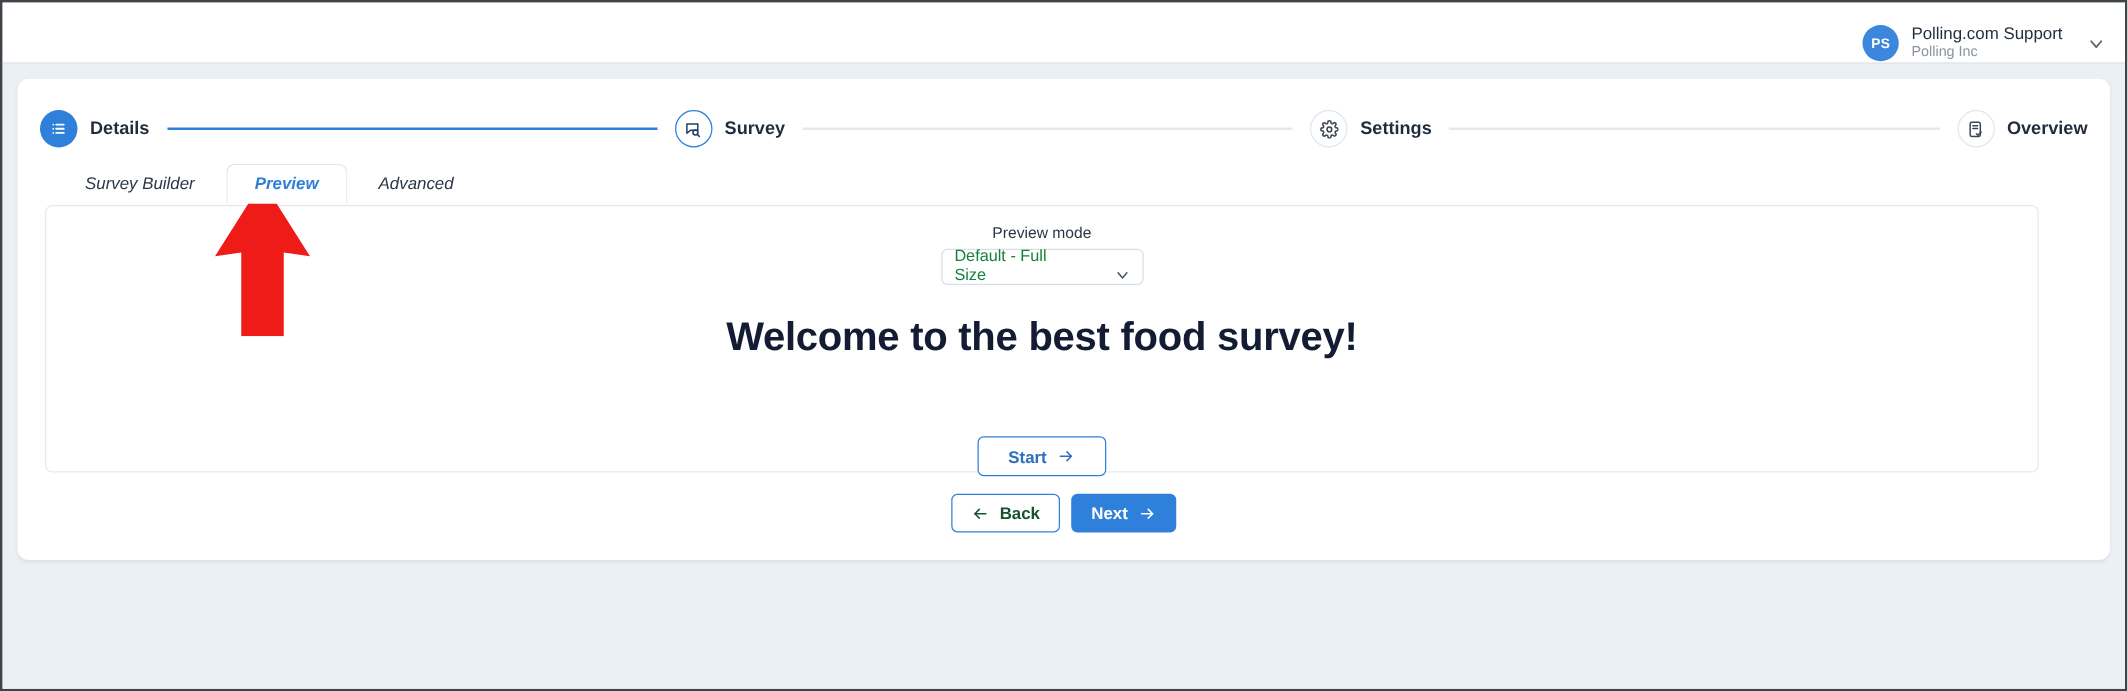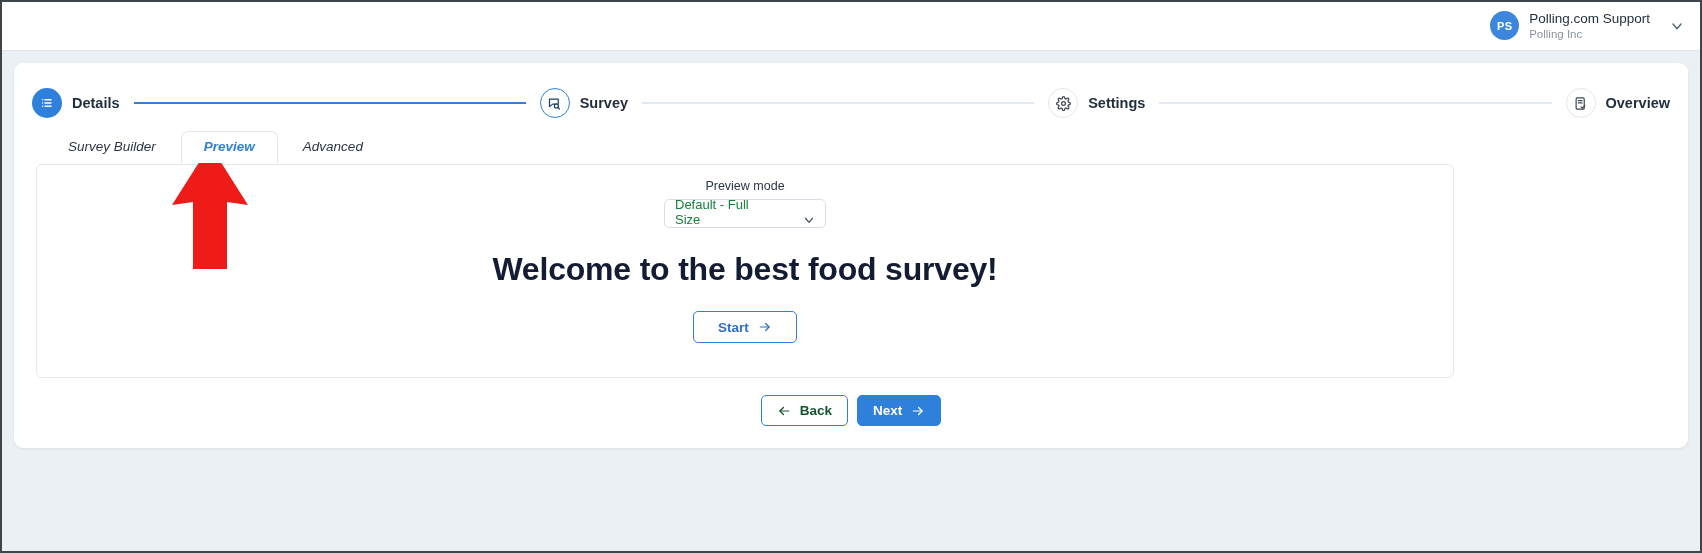--- a/index.html
+++ b/index.html
@@ -15,21 +15,21 @@
     border: 2px solid #3f4448;
     background: #ffffff;
     overflow: hidden;
   }
 
   
   .topbar {
     position: absolute; left: 0; top: 0;
     width: 1698px; height: 48px;
     background: #ffffff;
-    display: flex; align-items: center; justify-content: flex-end;
+    display: flex; align-items: flex-end; justify-content: flex-end;
     padding-right: 14px;
   }
   .user-block { display: flex; align-items: center; gap: 10px; }
   .avatar {
     width: 29px; height: 29px; border-radius: 50%;
     background: #3c87dd;
     color: #ffffff;
     font-size: 11px; font-weight: bold;
     display: flex; align-items: center; justify-content: center;
     letter-spacing: .3px;
@@ -102,21 +102,21 @@
     color: #2f80da;
     font-weight: bold;
     border-color: #e2e7ee;
     position: relative;
     z-index: 3;
   }
 
   
   .preview-panel {
     position: absolute; left: 22px; top: 101px;
-    width: 1418px; height: 214px;
+    width: 1595px; height: 214px;
     background: #ffffff;
     border: 1px solid #e5e9ef;
     border-radius: 6px;
   }
   .preview-mode-wrap {
     position: absolute; left: 0; right: 0; top: 14px;
     display: flex; flex-direction: column; align-items: center; gap: 6px;
   }
   .preview-mode-label { font-size: 12.5px; color: #2b3646; }
   .select-box {
@@ -139,20 +139,21 @@
     position: absolute; left: 0; right: 0; top: 146px;
     display: flex; justify-content: center;
   }
   .start-btn {
     min-width: 82px; height: 32px;
     border: 1px solid #2f80da; border-radius: 5px;
     background: #ffffff; color: #2f6fbf;
     font-size: 13.5px; font-weight: bold;
     display: flex; align-items: center; justify-content: center; gap: 9px;
     padding: 0 24px;
+    margin-top: 38px;
   }
 
   
   .footer-nav {
     position: absolute; left: 0; right: 0; top: 332px;
     display: flex; justify-content: center; align-items: center; gap: 9px;
   }
   .btn {
     height: 31px; border-radius: 5px;
     display: flex; align-items: center; gap: 9px;

